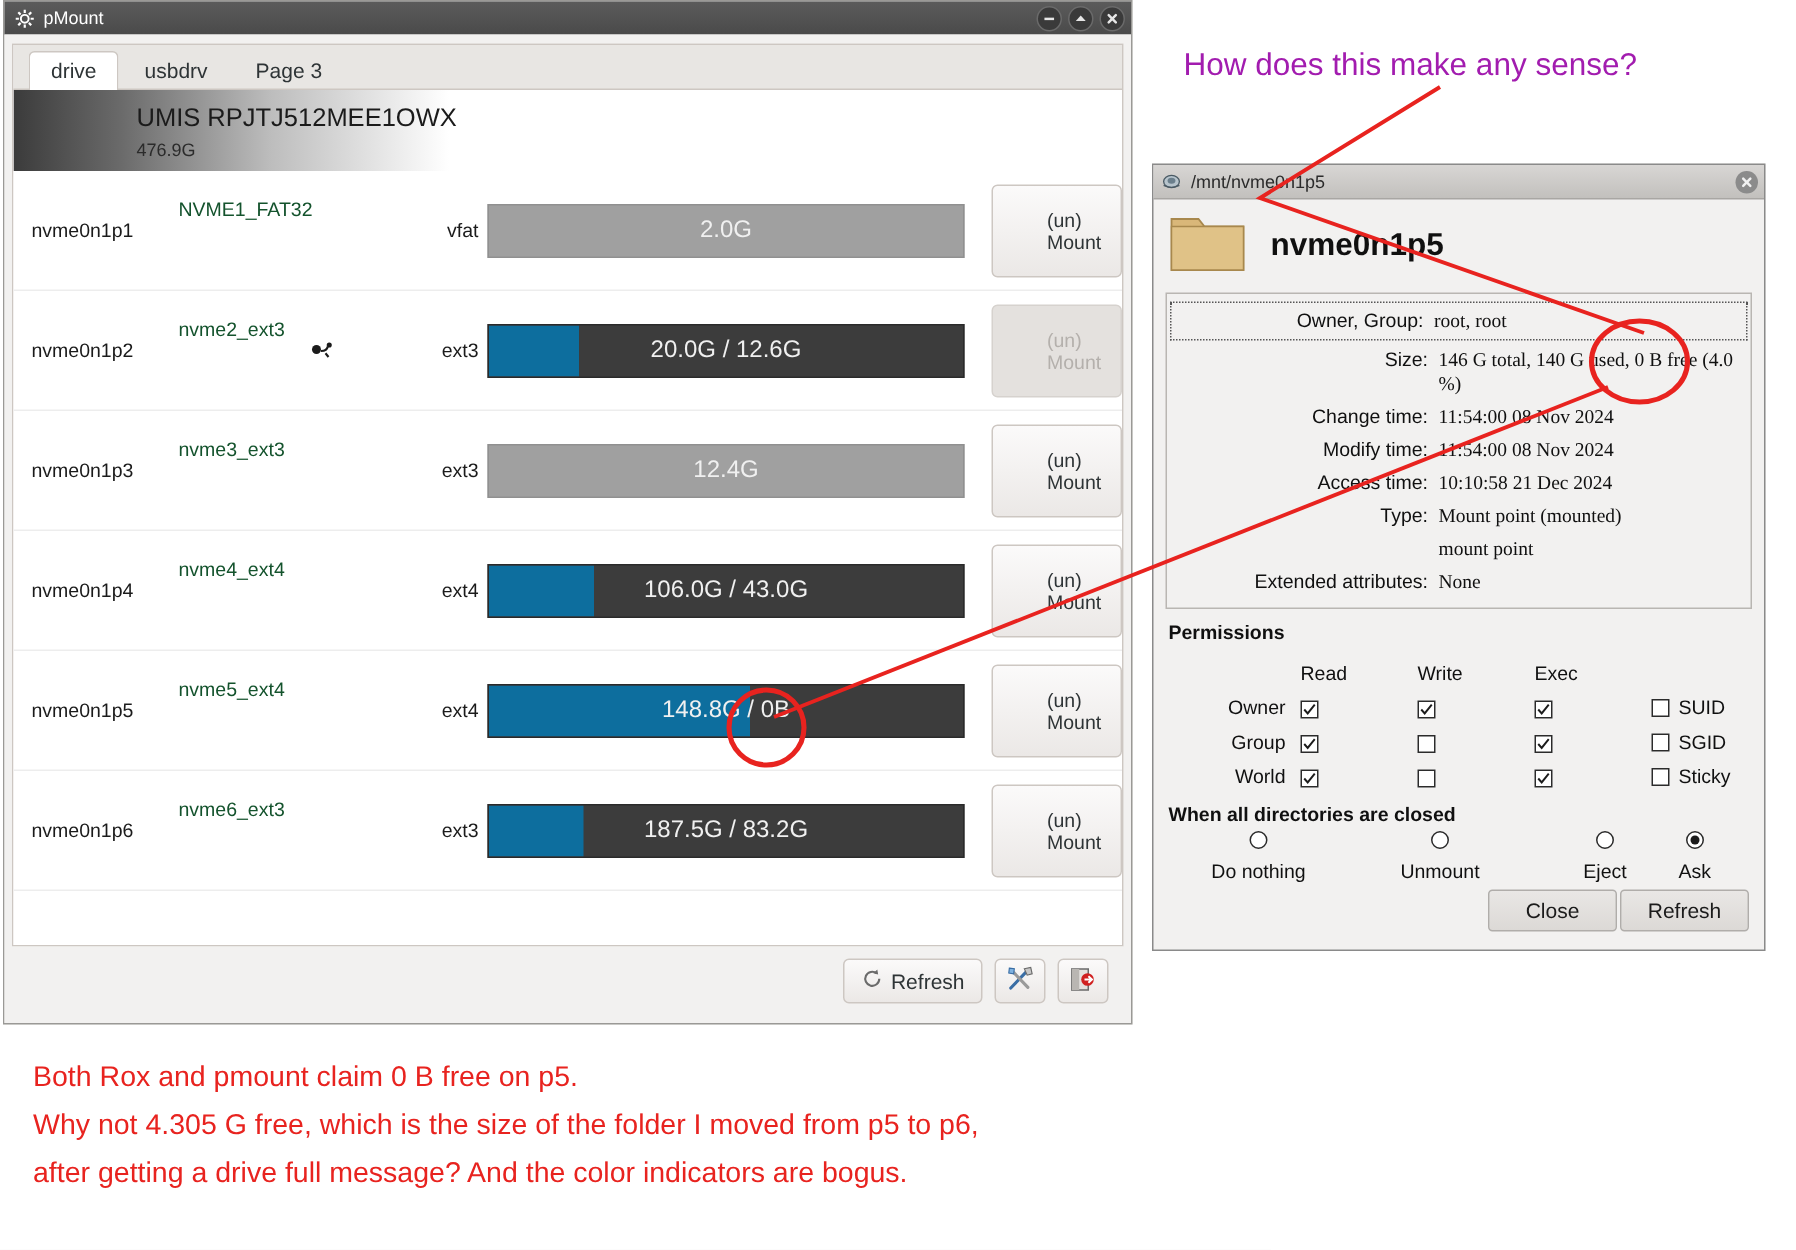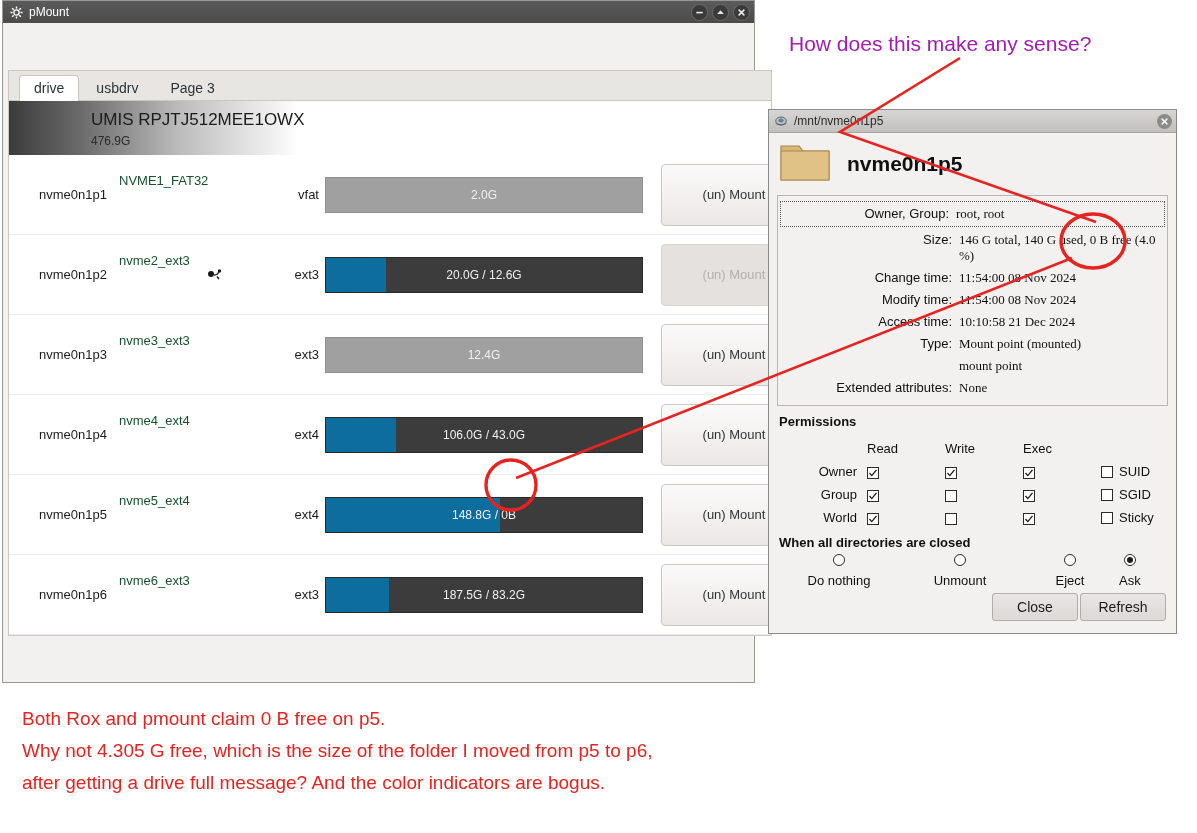--- a/index.html
+++ b/index.html
@@ -36,22 +36,22 @@
     white-space: nowrap; overflow: hidden;
   }
   .tb-buttons { display: flex; gap: 4px; align-items: center; }
   .tb-btn {
     width: 15px; height: 15px; border-radius: 50%;
     background: #3a3a3a; border: 1px solid #6a6a6a;
     display: flex; align-items: center; justify-content: center;
   }
 
   .pm-body {
-    flex: 1 1 auto; display: flex; 
-    background: #f2f1f0; padding: 6px 5px 5px 5px; box-sizing: border-box; align-items: center;
+    flex: 1 1 auto; display: flex; flex-direction: column;
+    background: #f2f1f0; padding: 6px 5px 5px 5px; box-sizing: border-box;
   }
   .notebook {
     flex: 1 1 auto; display: flex; flex-direction: column;
     border: 1px solid #cdc7c2; background: #ffffff; box-sizing: border-box;
   }
   .tabbar {
     height: 30px; flex: none; display: flex; align-items: flex-end;
     background: #e8e6e3; border-bottom: 1px solid #cdc7c2;
     padding-left: 10px; box-sizing: border-box;
   }
@@ -87,21 +87,21 @@
   }
 
   .rows { display: flex; flex-direction: column; }
   .prow {
     height: 80px; display: flex; align-items: center;
     border-bottom: 1px solid #ededed; position: relative;
     box-sizing: border-box;
   }
   .prow .dev {
     width: 110px; flex: none; font-size: 13px; color: #1b1b1b;
-    padding-left: 30px; box-sizing: border-box;
+    padding-left: 12px; box-sizing: border-box;
   }
   .prow .labelwrap {
     width: 160px; flex: none; position: relative; height: 100%;
   }
   .prow .plabel {
     position: absolute; left: 0; top: 18px; font-size: 13px; color: #14532d;
   }
   .mount-ind { position: absolute; left: 88px; top: 32px; }
   .prow .fstype {
     width: 40px; flex: none; text-align: right; font-size: 13px;
@@ -113,21 +113,21 @@
   }
   .bar.unmounted { background: #a0a0a0; border-color: #909090; }
   .bar.mounted { background: #3c3c3c; border-color: #2a2a2a; }
   .bar .fill {
     position: absolute; left: 0; top: 0; bottom: 0;
     background: #0d6e9e;
   }
   .bar .bartext {
     position: absolute; left: 0; right: 0; top: 0; bottom: 0;
     display: flex; align-items: center; justify-content: center;
-    font-size: 12px; color: #f0f0f0;
+    font-size: 16px; color: #f0f0f0;
   }
   .mount-btn {
     margin-left: 18px; width: 110px; height: 62px;
     background: linear-gradient(to bottom, #fbfafa, #ebe8e6);
     border: 1px solid #cdc7c2; border-radius: 4px;
     display: flex; align-items: center; justify-content: center;
     font-size: 13px; color: #2e3436; box-sizing: border-box; padding-left: 36px;
   }
   .mount-btn.disabled {
     background: #e4e1de; border-color: #d6d2ce; color: #b4b0ac;

